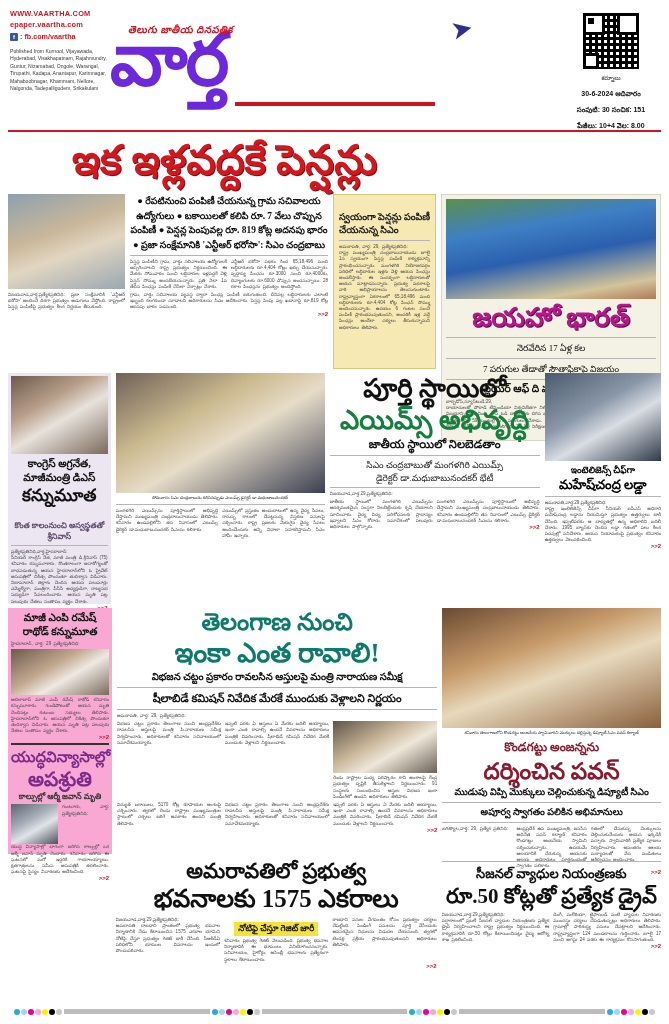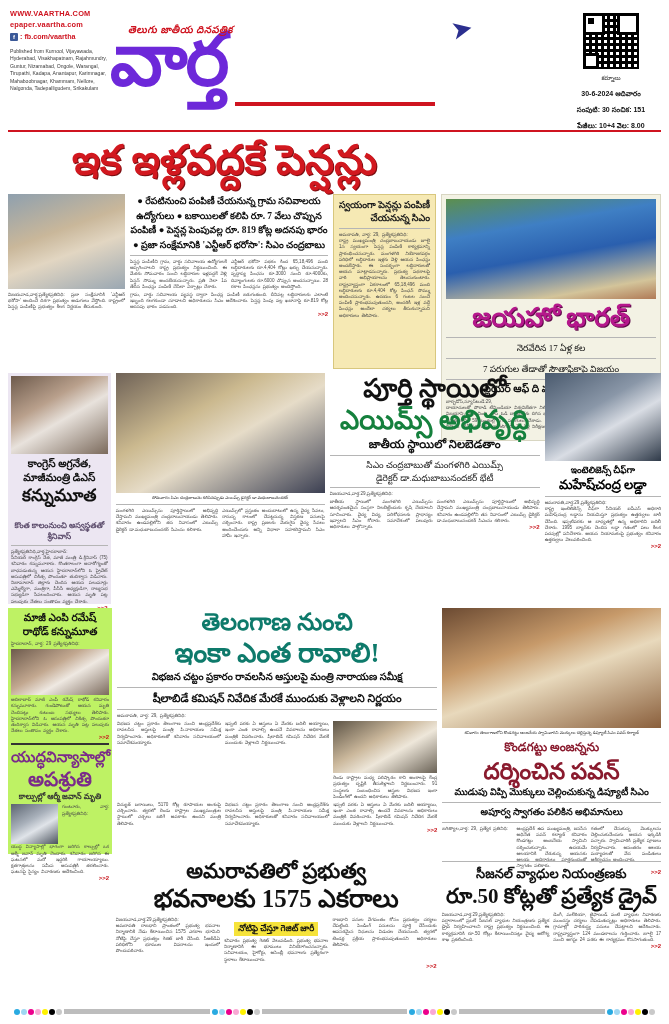--- a/index.html
+++ b/index.html
@@ -74,22 +74,22 @@
   .r1c1 { width:118px; }
   .r1c2 { width:200px; }
   .r1c3 { width:104px; }
   .r1c4 { width:222px; }
 
   .bullets { text-align:center; font-size:9.4px; font-weight:bold; color:#111;
              line-height:14.5px; font-family:"Liberation Serif", serif; }
 
   
   .ybox { background:#f6e9b4; border:1px solid #d8c77e; padding:4px 5px; height:100%; }
-  .ybox h3 { text-align:right; font-size:9.5px; color:#1d1d1d; line-height:13px;
-             font-family:"Liberation Serif", serif; }
+  .ybox h3 { text-align:left; font-size:9.5px; color:#1d1d1d; line-height:13px;
+             font-family:"Liberation Serif", serif;margin-top:12px; }
 
   
   .sports { background:#f3f2e4; border:1px solid #d8d6c2; padding:4px; }
   .sp-title { text-align:center; color:#b5188c; font-size:26px; font-weight:bold;
               font-family:"Liberation Serif", serif; line-height:32px; text-shadow:1px 1px 0 #5d0a47; }
   .sp-sub { text-align:center; font-size:9px; color:#111; line-height:14px;
             font-family:"Liberation Serif", serif; }
   .sp-potm { text-align:center; font-size:10.5px; font-weight:bold; color:#111;
              font-family:"Liberation Serif", serif; margin:2px 0; }
 
@@ -110,21 +110,21 @@
   .aiims3 { text-align:center; font-size:11.5px; font-weight:bold; color:#111;
             font-family:"Liberation Serif", serif; line-height:15px; }
   .aiims4 { text-align:center; font-size:9px; color:#222; line-height:12.5px;
             font-family:"Liberation Serif", serif; }
   .h-police { text-align:center; font-size:9px; font-weight:bold; line-height:12px;
               font-family:"Liberation Serif", serif; }
   .h-police .big { display:block; font-size:13px; line-height:17px; }
 
   
   .row3 { display:flex; padding:4px 8px 0 8px; gap:5px; height:250px; }
-  .r3c1 { width:104px; background:#bef264; padding:3px; }
+  .r3c1 { width:104px; background:#f9a8d4; padding:3px; }
   .r3c2 { width:325px; }
   .r3c3 { width:222px; }
   .tg1 { text-align:center; font-size:24px; font-weight:bold; color:#0e7a6b;
          font-family:"Liberation Serif", serif; line-height:29px; }
   .tg2 { text-align:center; font-size:27px; font-weight:bold; color:#0e7a6b;
          font-family:"Liberation Serif", serif; line-height:33px; }
   .tg3 { text-align:center; font-size:10px; font-weight:bold; color:#111;
          font-family:"Liberation Serif", serif; line-height:14px; }
   .tg4 { text-align:center; font-size:11px; font-weight:bold; color:#111;
          font-family:"Liberation Serif", serif; line-height:15px; }

